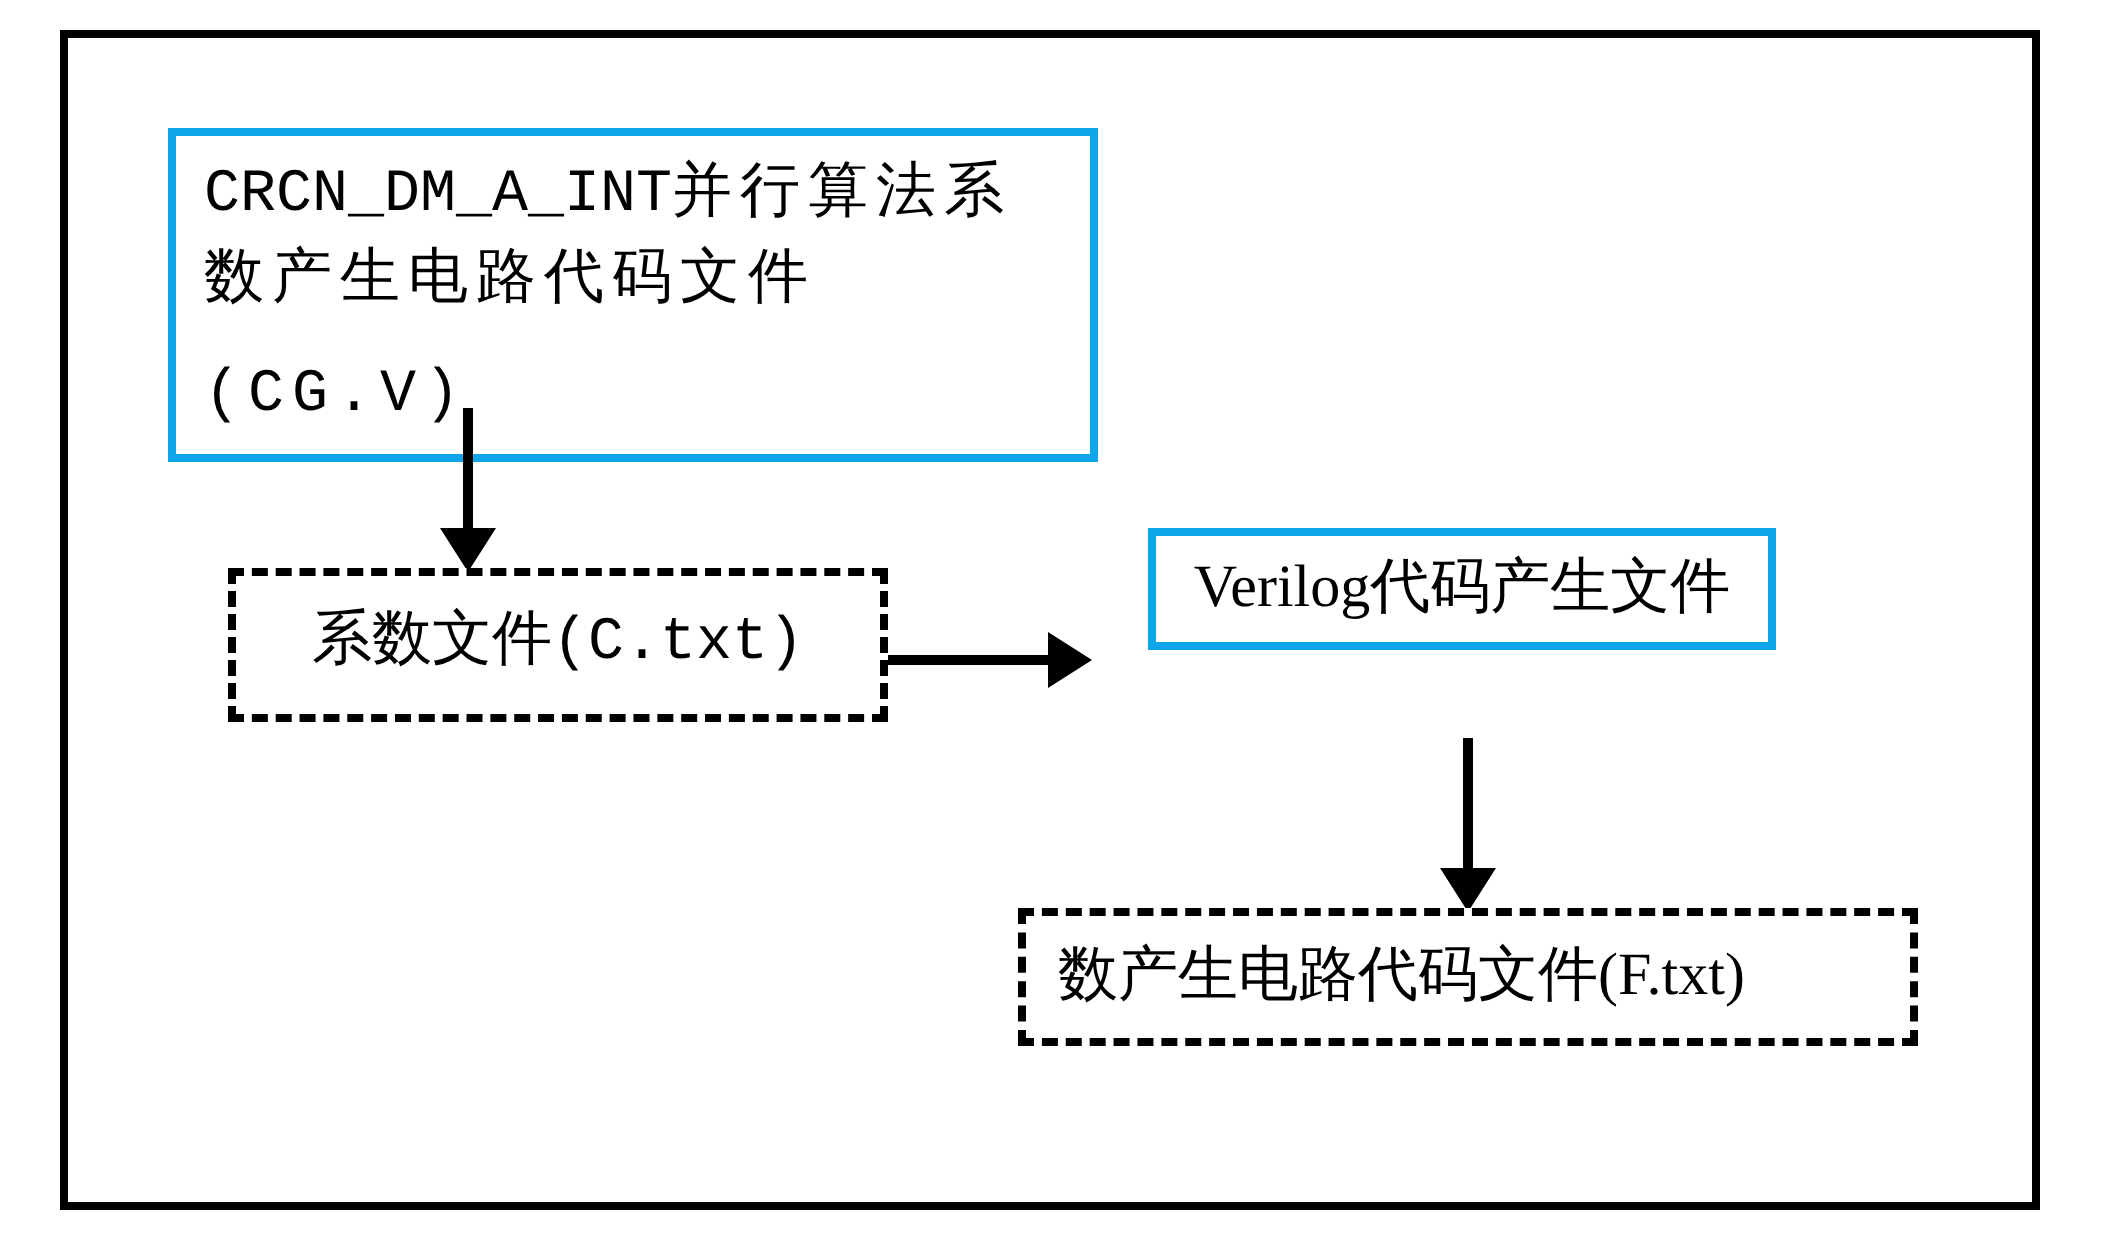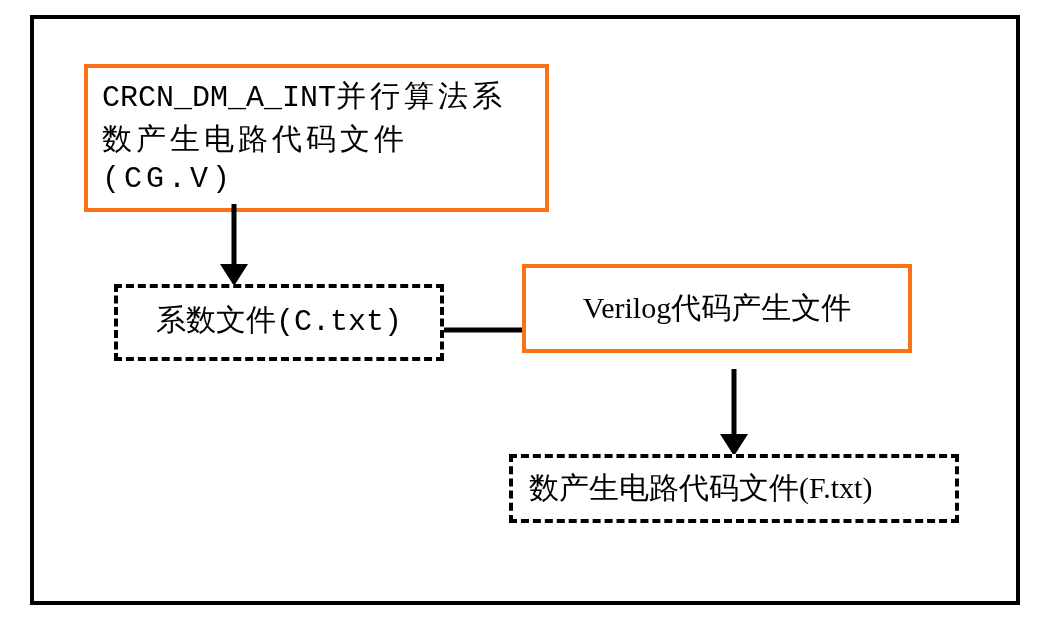--- a/index.html
+++ b/index.html
@@ -23,21 +23,21 @@
       border: 4px solid #000;
     }
     .box {
       position: absolute;
       padding: 8px 14px;
       font-size: 30px;
       line-height: 1.35;
       background: #fff;
     }
     .solid-box {
-      border: 4px solid #f97316;
+      border: 4px solid #0ea5e9;
     }
     .dashed-box {
       border: 4px dashed #000;
     }
     #box1 {
       left: 50px;
       top: 45px;
       width: 465px;
       letter-spacing: 4px;
     }
@@ -51,25 +51,25 @@
     }
     #box2 {
       left: 80px;
       top: 265px;
       width: 330px;
       text-align: center;
       padding: 14px 10px;
       font-family: Liberation Mono, monospace;
     }
     #box3 {
-      left: 488px;
+      left: 540px;
       top: 245px;
-      width: 390px;
+      width: 314px;
       text-align: center;
-      padding: 20px 10px;
+      padding: 6px 10px;
     }
     #box4 {
       left: 475px;
       top: 435px;
       width: 450px;
       padding: 10px 16px;
     }
     #box4 .mono {
       font-family: "Courier New", monospace;
       letter-spacing: -1px;
@@ -138,20 +138,21 @@
       top: 350px;
       width: 30px;
       height: 85px;
     }
     #arrow3 .line {
       top: 0;
       height: 67px;
     }
     .mono2 {
       font-family: "Courier New", monospace;
+      margin-top: 19px;
     }
   </style>
 </head>
 <body>
 
 <div class="outer-frame">
 
   <div id="box1" class="box solid-box">
     <div>
       <span class="line1">CRCN_DM_A_INT</span><span class="line1b">并行算法系</span>

